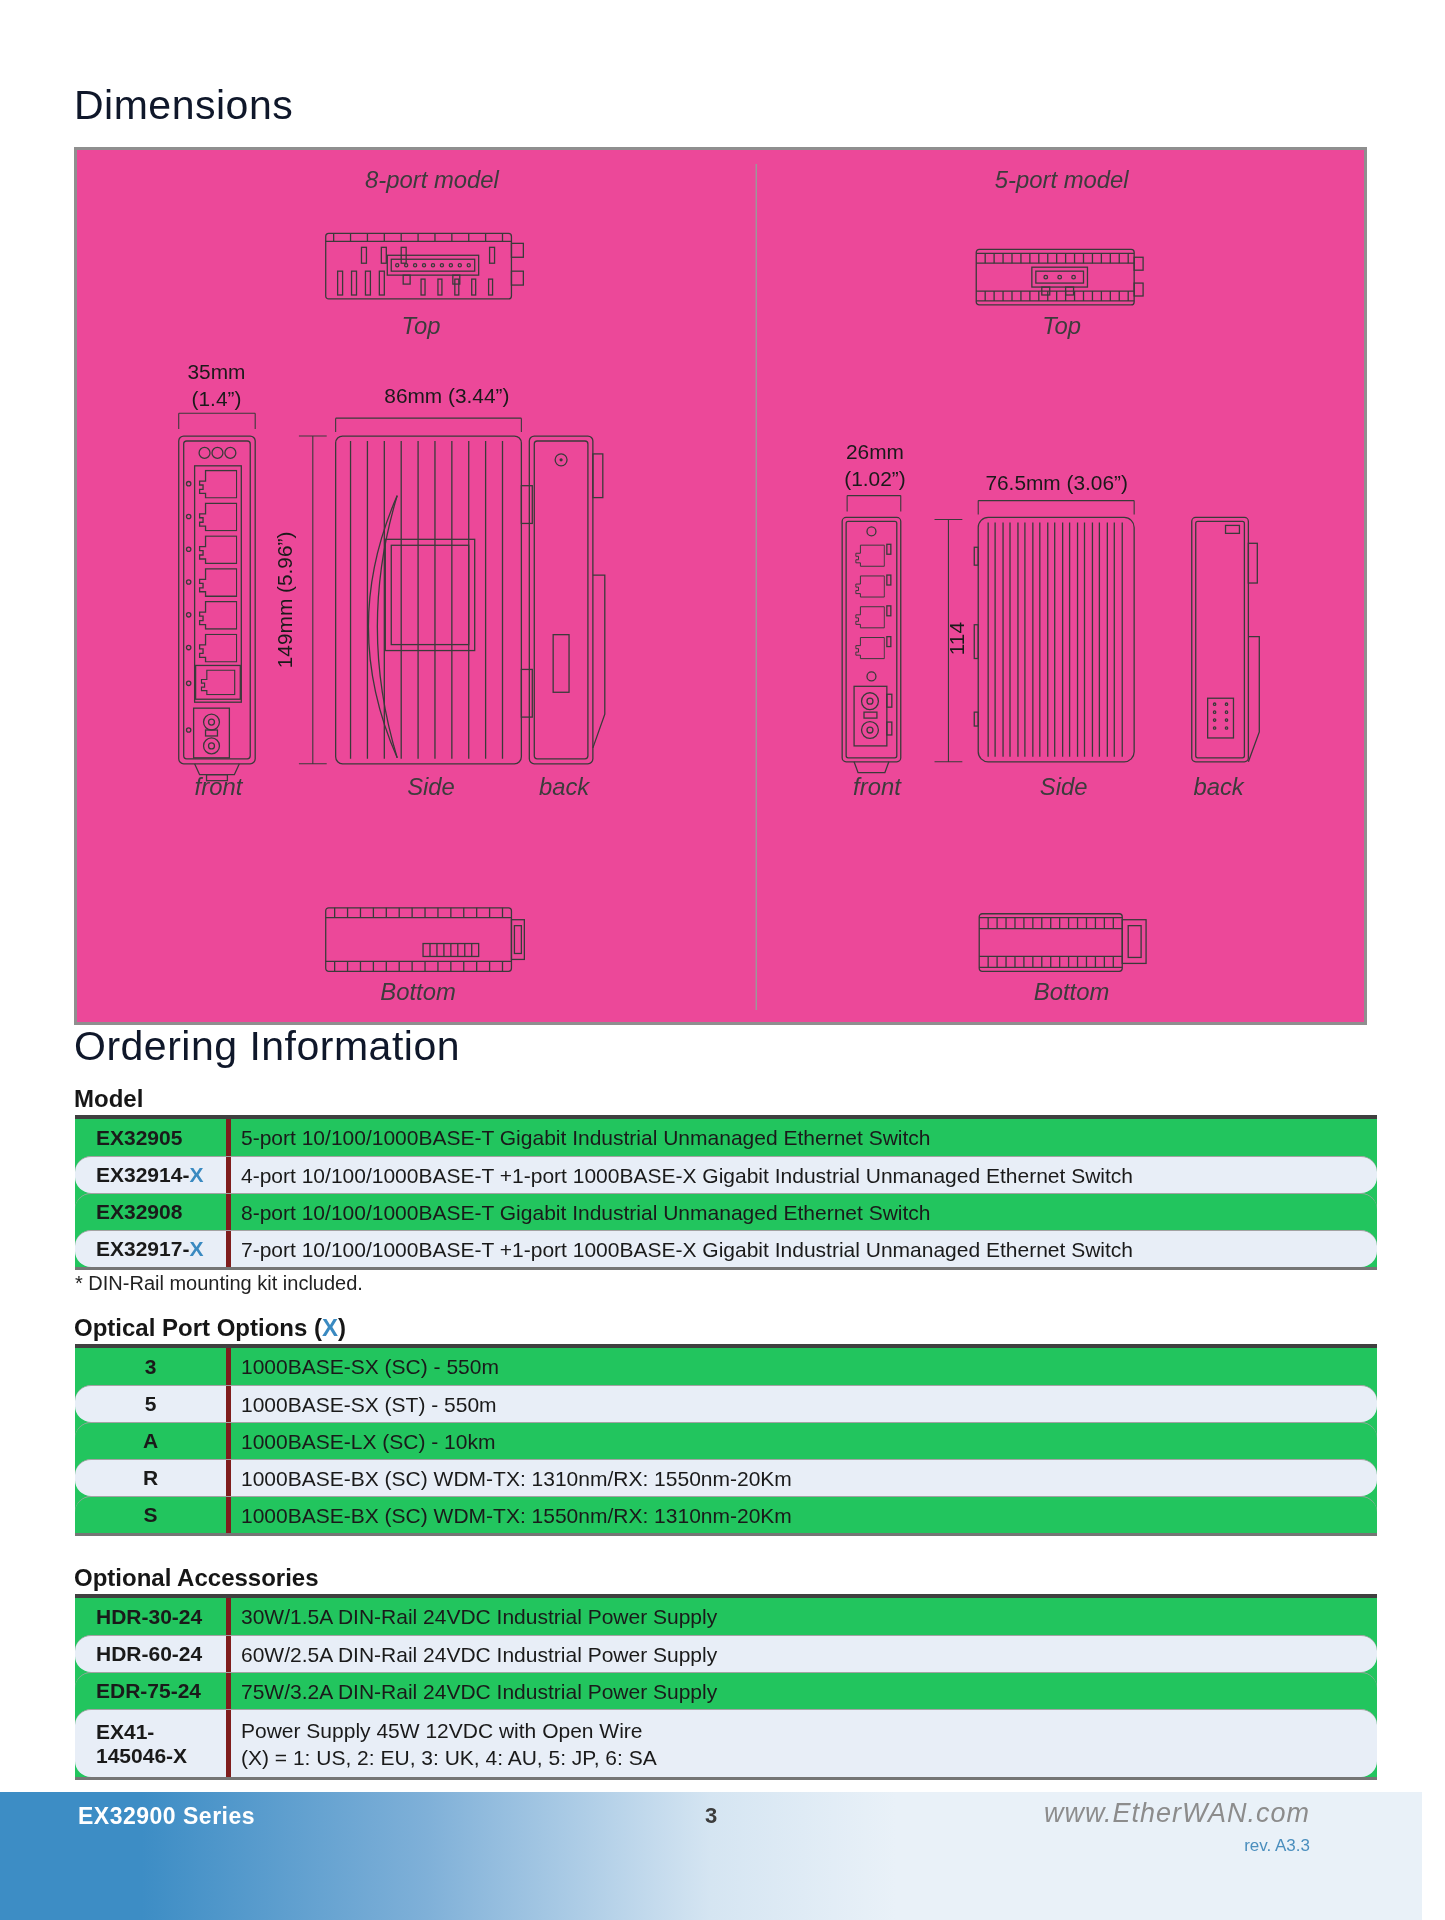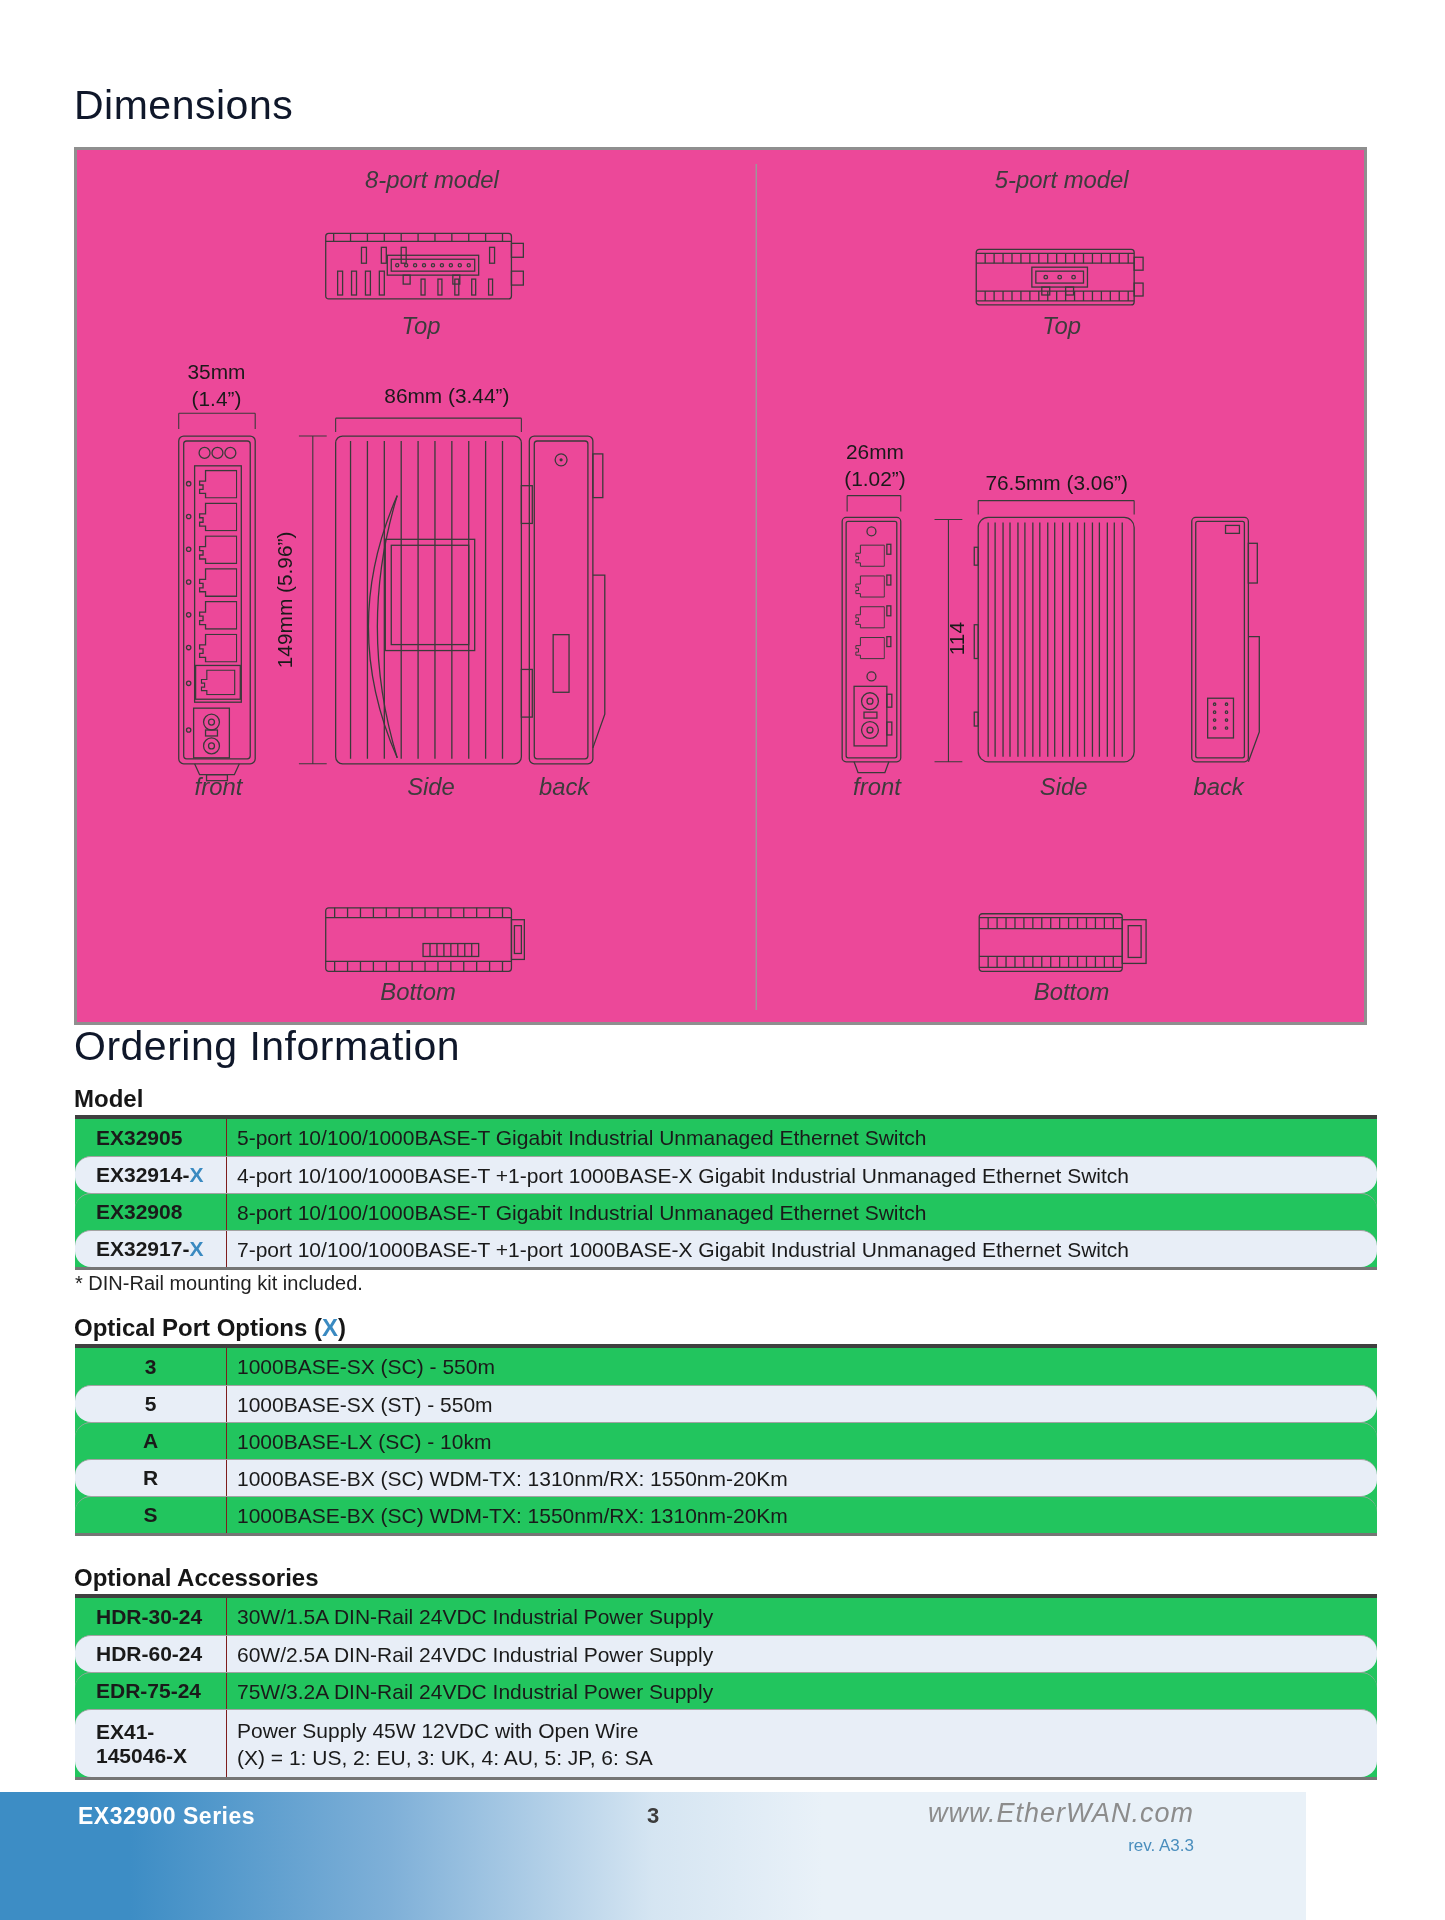--- a/index.html
+++ b/index.html
@@ -30,26 +30,26 @@
     position:absolute; left:75px; width:1302px; box-sizing:border-box;
     border-top:4px solid #3f3f3f; border-bottom:3px solid #757575; background:#22c55e;
   }
   .t-row { display:flex; align-items:stretch; height:37px; font-size:21px; color:#1a1a1a; box-sizing:border-box; }
   .t-row + .t-row { border-top:1px solid #a3a3a3;border-radius:16px; }
   .t-row:nth-child(even) { background:#e8eef7; }
   .t-row.tall { height:68px; }
   .cell { display:flex; align-items:center; }
   .c-model { flex:0 0 151px; font-weight:700; padding-left:21px; box-sizing:border-box; }
   .centered-codes .c-model { padding-left:0; justify-content:center; }
-  .c-desc { flex:1; border-left:1px solid #7f1d1d; padding-left:10px; flex-direction:column; align-items:flex-start; justify-content:center; line-height:27px; }
+  .c-desc { flex:1; border-left:5px solid #7f1d1d; padding-left:10px; flex-direction:column; align-items:flex-start; justify-content:center; line-height:27px; }
   .x-blue { color:#3a8ac1; }
   .footnote { position:absolute; left:75px; font-size:20px; color:#222; }
   
   .footer-bar {
-    position:absolute; left:0; top:1792px; width:1306px; height:128px;
+    position:absolute; left:0; top:1792px; width:1422px; height:128px;
     background:linear-gradient(to right, #3d8dc5 0%, #3d8dc5 10%, #7fb0d8 30%, #d5e5f2 50%, #e9f1f8 63%, #e9f1f8 100%);
   }
   .f-series { position:absolute; left:78px; top:11px; font-size:23px; font-weight:700; color:#ffffff; letter-spacing:0.5px; }
   .f-page { position:absolute; left:0; right:0; top:11px; text-align:center; font-size:22px; font-weight:700; color:#3c3c3c; }
   .f-site { position:absolute; right:112px; top:6px; font-size:27px; font-style:italic; color:#8c8c8c; letter-spacing:1px; }
   .f-rev { position:absolute; right:112px; top:44px; font-size:17px; color:#4a8ebd; }
 </style>
 </head>
 <body>
 

